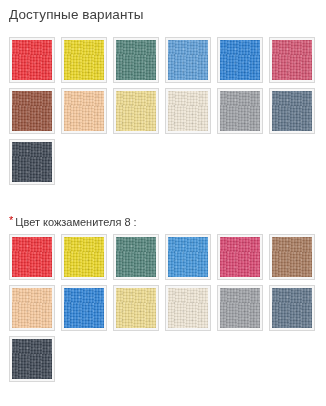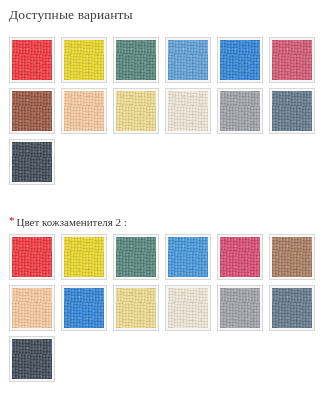--- a/index.html
+++ b/index.html
@@ -12,21 +12,20 @@
     background: #ffffff;
     font-family: "Liberation Sans", sans-serif;
     overflow: hidden;
   }
   .page {
     width: 326px;
     height: 406px;
     position: relative;
     box-sizing: border-box;
     padding: 0;
-    font-family: Liberation Serif, serif;
   }
   .page-title {
     font-size: 13.5px;
     color: #3f3f3f;
     font-weight: 400;
     margin: 0;
     padding: 7px 0 0 9px;
     letter-spacing: 0.1px;
     line-height: 16px;
   }
@@ -149,21 +148,21 @@
           <span class="fill" style="background-color:#5e7388"></span>
         </div>
       <div class="swatch" style="border-color: rgb(247, 247, 247); outline-color: rgb(216, 216, 216);">
           <span class="fill" style="background-color:#39424f"></span>
         </div>
     </div>
   </div>
 
   <div class="option-group group-2">
     <div class="group-label" style="color: rgb(58, 58, 58);">
-      <span class="req-star" style="color: rgb(204, 0, 0);">*</span><span>Цвет кожзаменителя 2 :</span>
+      <span class="req-star" style="color: rgb(204, 0, 0);">*</span><span>Цвет кожзаменителя 8 :</span>
     </div>
     <div class="swatch-grid">
       <div class="swatch" style="border-color: rgb(247, 247, 247); outline-color: rgb(216, 216, 216);">
           <span class="fill" style="background-color:#ef3038"></span>
         </div>
       <div class="swatch" style="border-color: rgb(247, 247, 247); outline-color: rgb(216, 216, 216);">
           <span class="fill" style="background-color:#e8d420"></span>
         </div>
       <div class="swatch" style="border-color: rgb(247, 247, 247); outline-color: rgb(216, 216, 216);">
           <span class="fill" style="background-color:#4f8077"></span>

